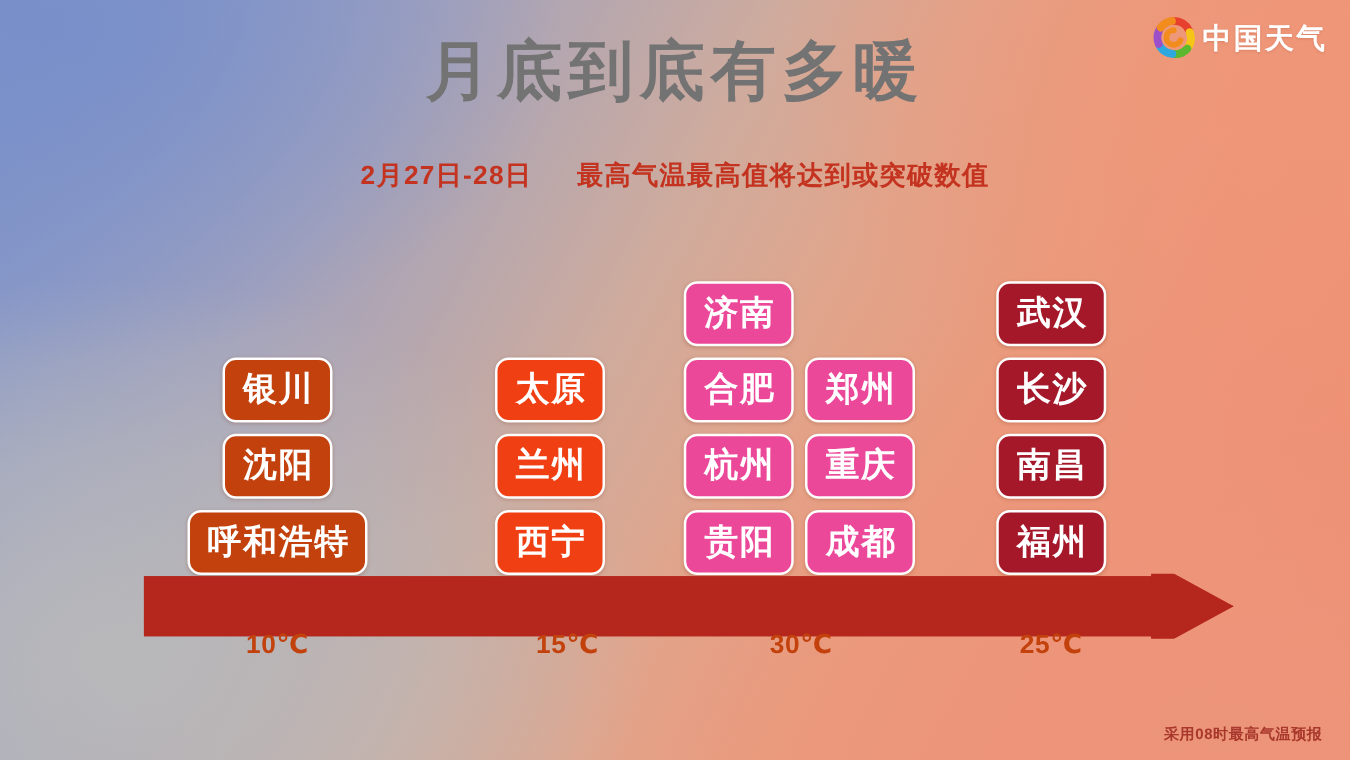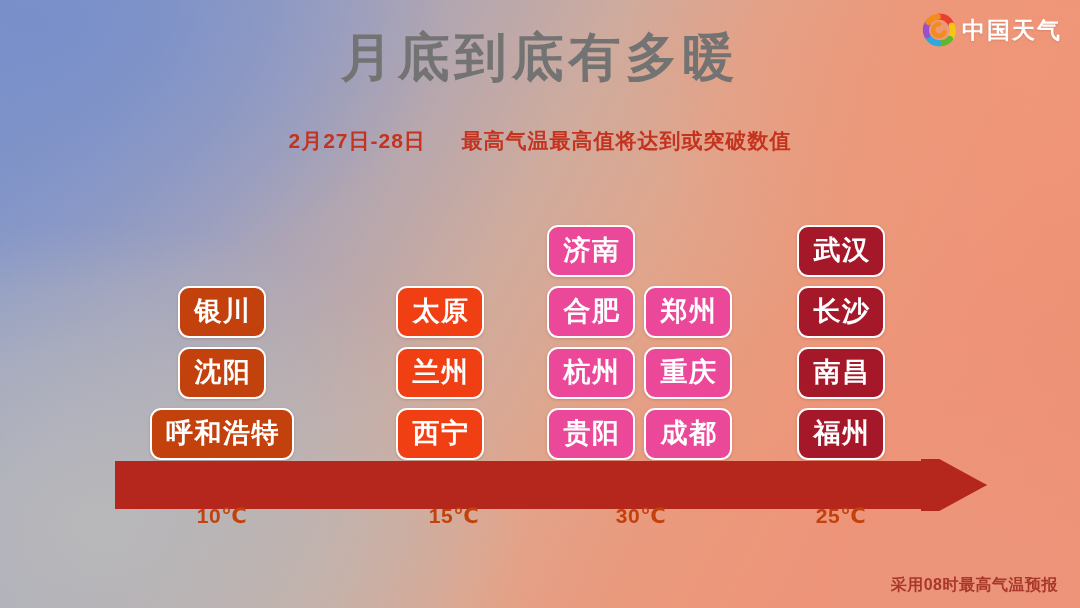--- a/index.html
+++ b/index.html
@@ -105,21 +105,21 @@
     white-space:nowrap;
   }
   .tick.k0 { left:222px; }
   .tick.k1 { left:437px;margin-left:17px; }
   .tick.k2 { left:641px; }
   .tick.k3 { left:841px;text-align:center; }
 
   
   .footnote {
     position:absolute; right:22px; bottom:14px;
-    font-size:16px; font-weight:bold; color:#a8382b;
+    font-size:12px; font-weight:bold; color:#a8382b;
     letter-spacing:0.5px; line-height:1.2;
   }
 </style>
 </head>
 <body>
 
 <div class="bg-wash w1"></div>
 <div class="bg-wash w2"></div>
 <div class="bg-wash w3"></div>
 <div class="bg-wash w4"></div>

